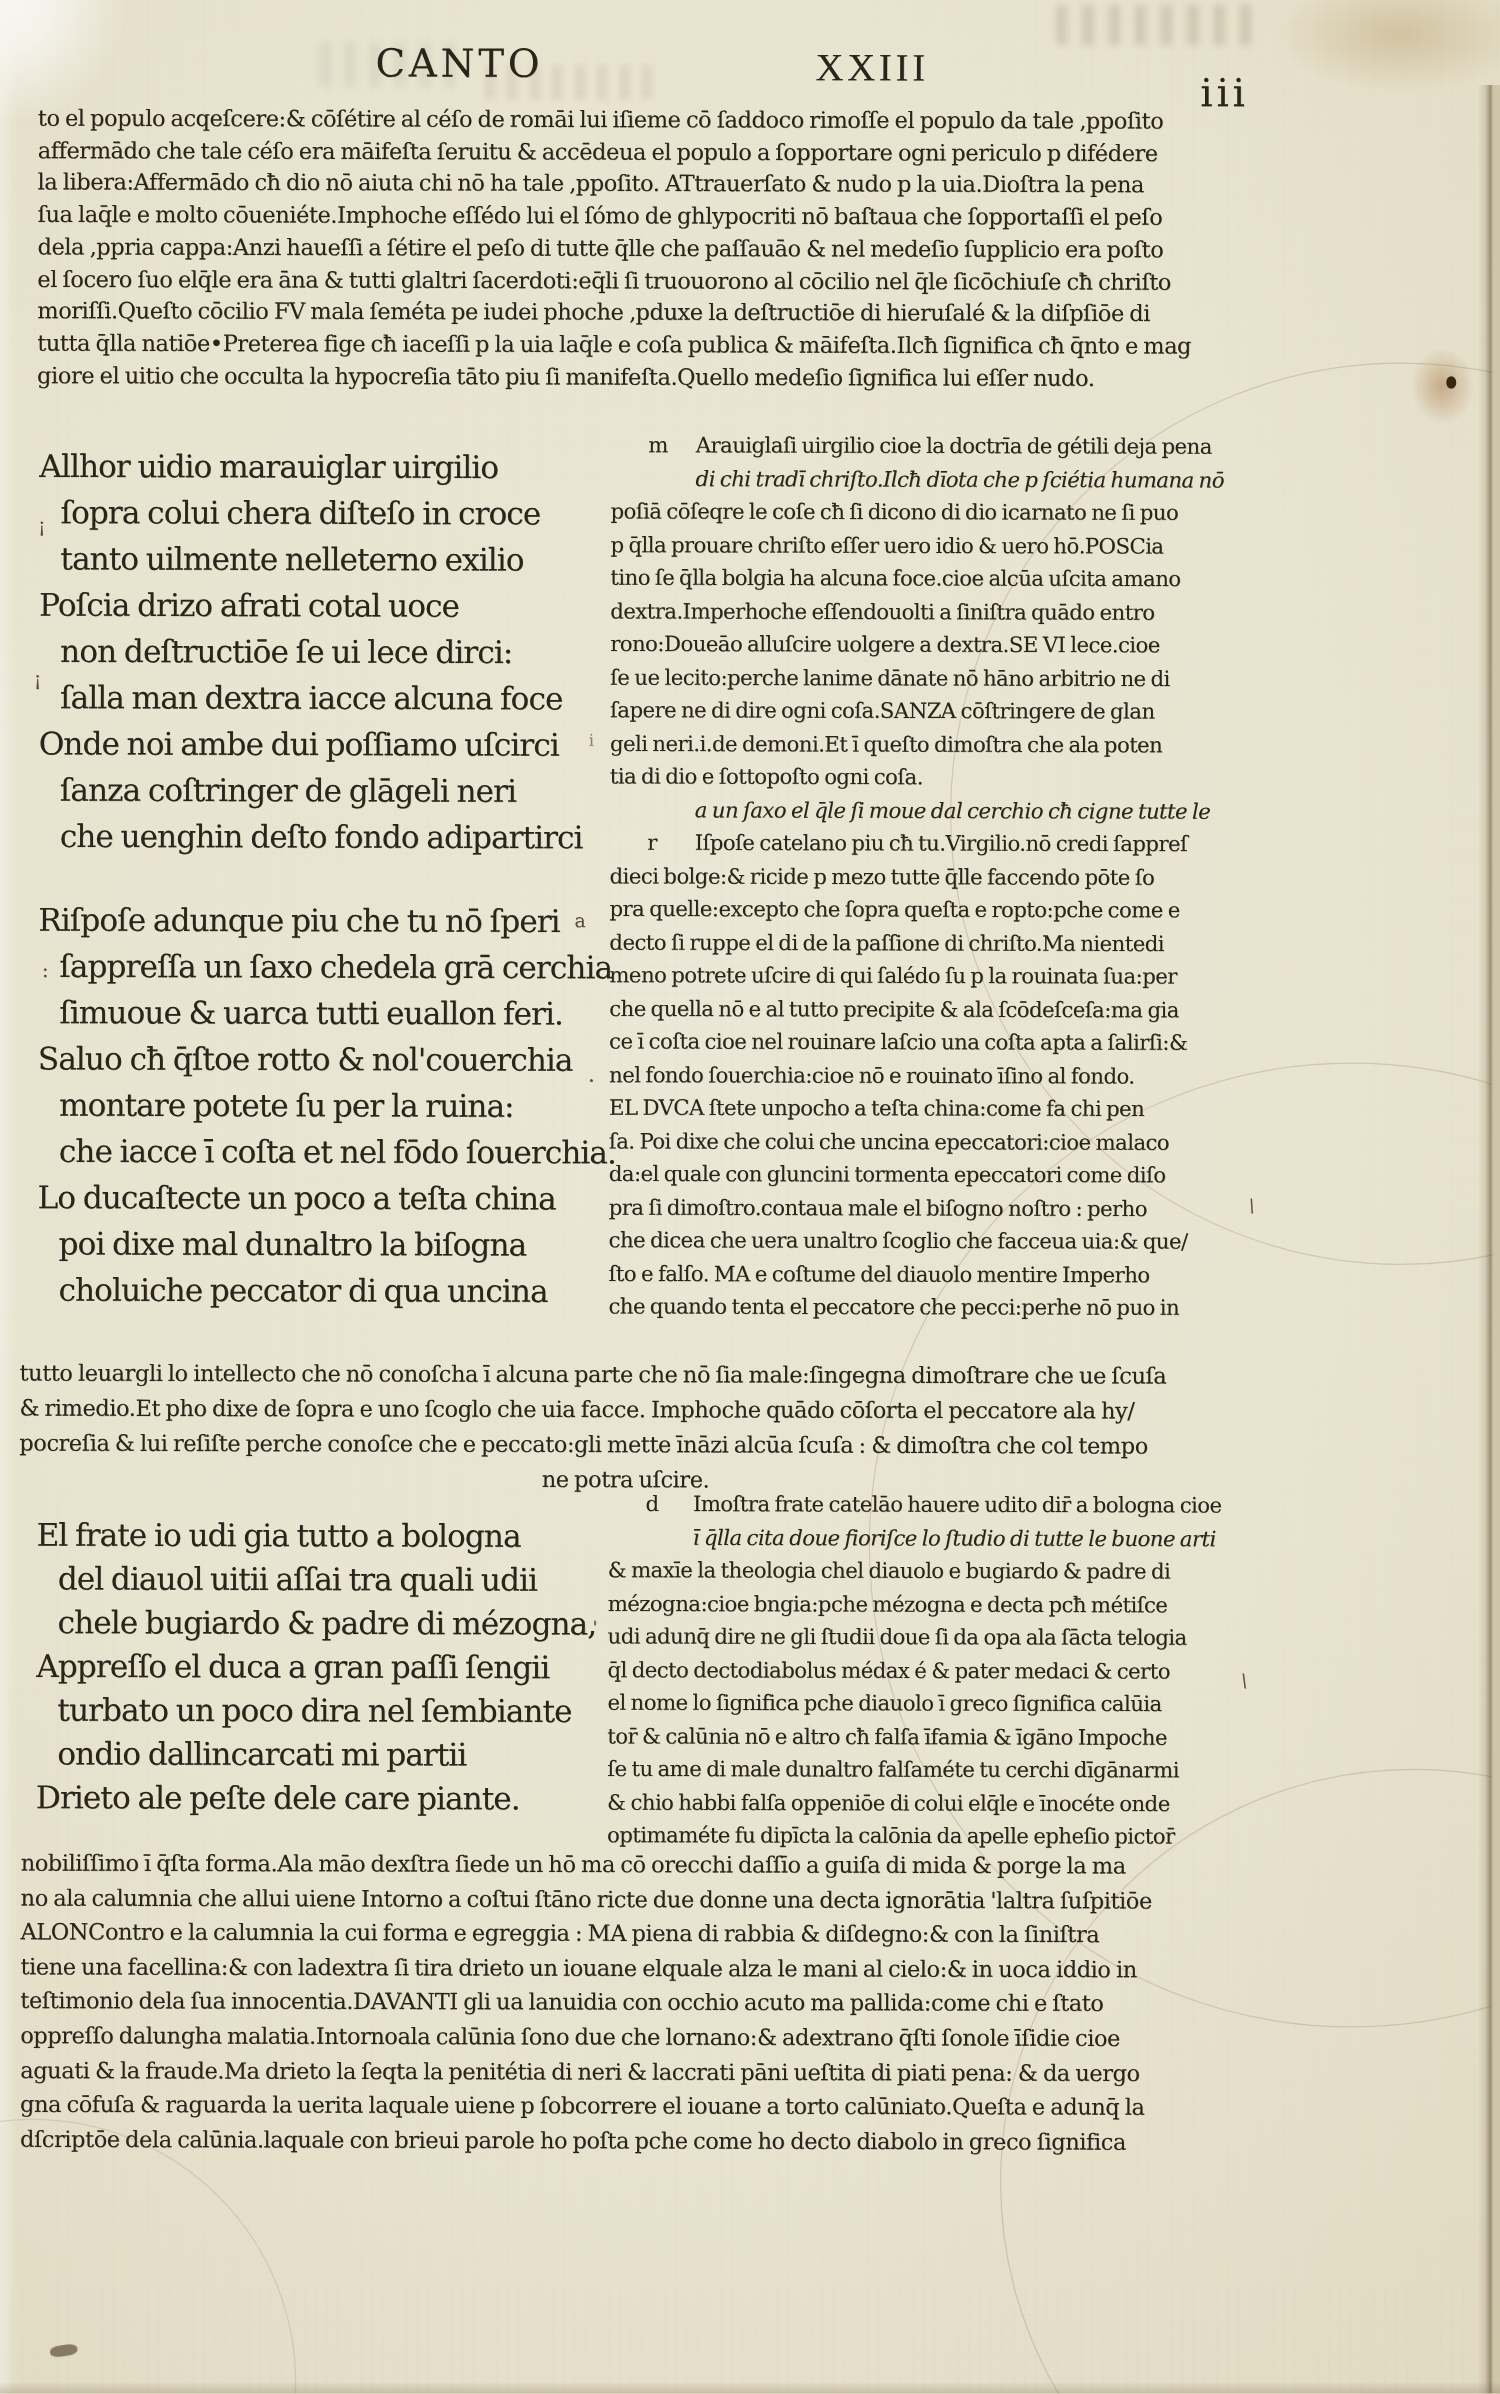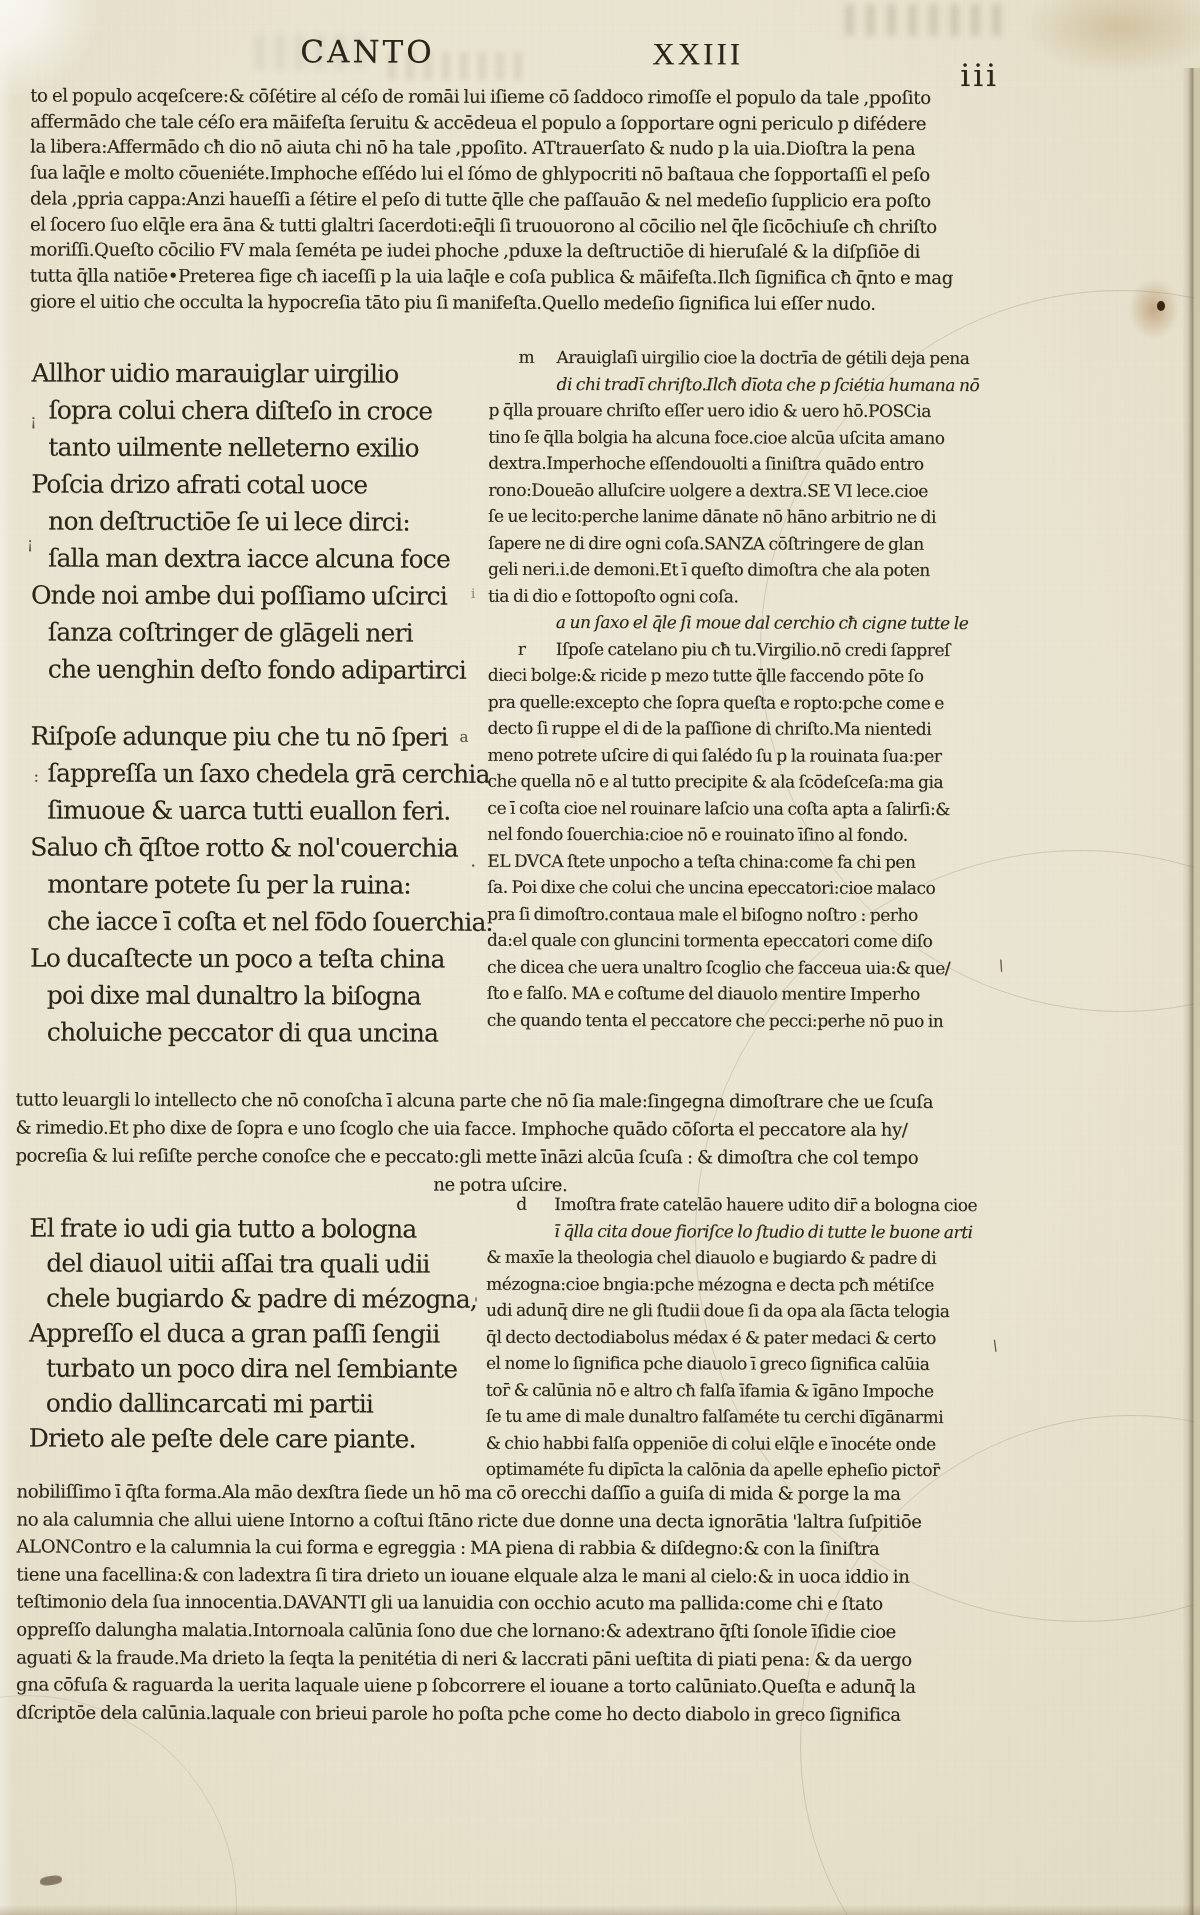--- a/index.html
+++ b/index.html
@@ -142,41 +142,42 @@
         <div class="vline ind"><span>montare potete ſu per la ruina:</span></div>
         <div class="vline ind"><span>che iacce ī coſta et nel fōdo ſouerchia.</span></div>
         <div class="vline"><span>Lo ducaſtecte un poco a teſta china</span></div>
         <div class="vline ind"><span>poi dixe mal dunaltro la biſogna</span></div>
         <div class="vline ind"><span>choluiche peccator di qua uncina</span></div>
       </div>
 
     <div class="block comm c1">
         <div class="cline"><span class="mk">m</span><span>Arauiglaſi uirgilio cioe la doctrīa de gétili deja pena</span></div>
         <div class="cline ind"><span>di chi tradī chriſto.Ilcħ dīota che p ſciétia humana nō</span></div>
+        <div class="cline"><span>poſiā cōſeqre le coſe cħ ſi dicono di dio icarnato ne ſi puo</span></div>
         <div class="cline"><span>p q̄lla prouare chriſto eſſer uero idio &amp; uero hō.POSCia</span></div>
         <div class="cline"><span>tino ſe q̄lla bolgia ha alcuna foce.cioe alcūa uſcita amano</span></div>
         <div class="cline"><span>dextra.Imperhoche eſſendouolti a ſiniſtra quādo entro</span></div>
         <div class="cline"><span>rono:Doueāo alluſcire uolgere a dextra.SE VI lece.cioe</span></div>
         <div class="cline"><span>ſe ue lecito:perche lanime dānate nō hāno arbitrio ne di</span></div>
         <div class="cline"><span>ſapere ne di dire ogni coſa.SANZA cōſtringere de glan</span></div>
         <div class="cline"><span>geli neri.i.de demoni.Et ī queſto dimoſtra che ala poten</span></div>
         <div class="cline"><span>tia di dio e ſottopoſto ogni coſa.</span></div>
         <div class="cline ind"><span>a un ſaxo el q̄le ſi moue dal cerchio cħ cigne tutte le</span></div>
         <div class="cline"><span class="mk">r</span><span>Iſpoſe catelano piu cħ tu.Virgilio.nō credi ſappreſ</span></div>
         <div class="cline"><span>dieci bolge:&amp; ricide p mezo tutte q̄lle faccendo pōte ſo</span></div>
         <div class="cline"><span>pra quelle:excepto che ſopra queſta e ropto:pche come e</span></div>
         <div class="cline"><span>decto ſi ruppe el di de la paſſione di chriſto.Ma nientedi</span></div>
         <div class="cline"><span>meno potrete uſcire di qui ſalédo ſu p la rouinata ſua:per</span></div>
         <div class="cline"><span>che quella nō e al tutto precipite &amp; ala ſcōdeſceſa:ma gia</span></div>
         <div class="cline"><span>ce ī coſta cioe nel rouinare laſcio una coſta apta a ſalirſi:&amp;</span></div>
         <div class="cline"><span>nel fondo ſouerchia:cioe nō e rouinato īſino al fondo.</span></div>
         <div class="cline"><span>EL DVCA ſtete unpocho a teſta china:come fa chi pen</span></div>
         <div class="cline"><span>ſa. Poi dixe che colui che uncina epeccatori:cioe malaco</span></div>
+        <div class="cline"><span>da:el quale con gluncini tormenta epeccatori come diſo</span></div>
         <div class="cline"><span>pra ſi dimoſtro.contaua male el biſogno noſtro : perho</span></div>
-        <div class="cline"><span>da:el quale con gluncini tormenta epeccatori come diſo</span></div>
         <div class="cline"><span>che dicea che uera unaltro ſcoglio che facceua uia:&amp; que/</span></div>
         <div class="cline"><span>ſto e falſo. MA e coſtume del diauolo mentire Imperho</span></div>
         <div class="cline"><span>che quando tenta el peccatore che pecci:perhe nō puo in</span></div>
       </div>
 
     <div class="block mid">
         <div class="tline"><span>tutto leuargli lo intellecto che nō conoſcha ī alcuna parte che nō ſia male:ſingegna dimoſtrare che ue ſcuſa</span></div>
         <div class="tline"><span>&amp; rimedio.Et pho dixe de ſopra e uno ſcoglo che uia facce. Imphoche quādo cōſorta el peccatore ala hy/</span></div>
         <div class="tline"><span>pocreſia &amp; lui reſiſte perche conoſce che e peccato:gli mette īnāzi alcūa ſcuſa : &amp; dimoſtra che col tempo</span></div>
         <div class="tline ctr"><span>ne potra uſcire.</span></div>

